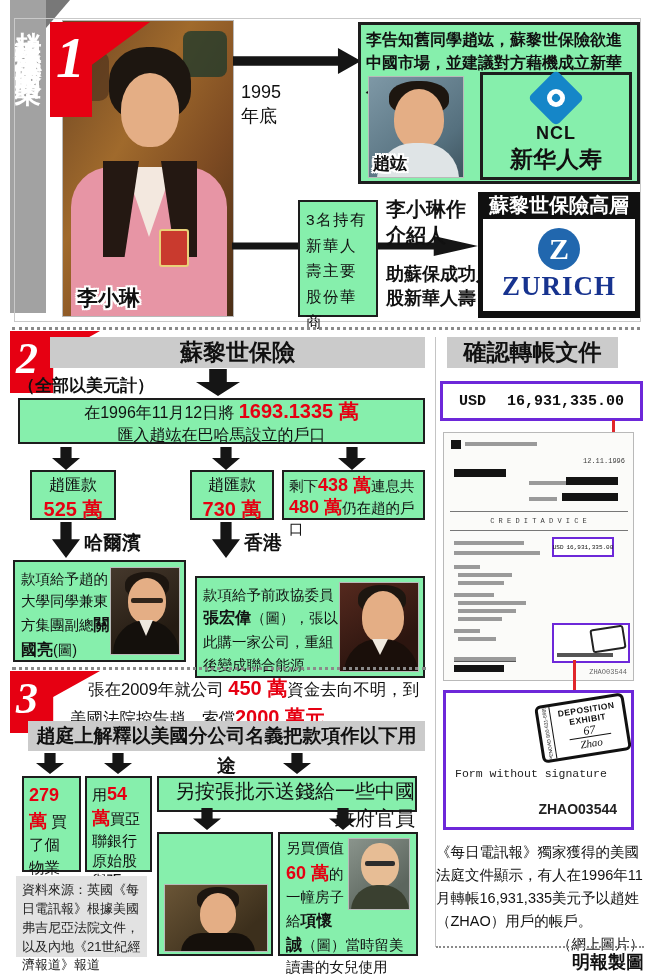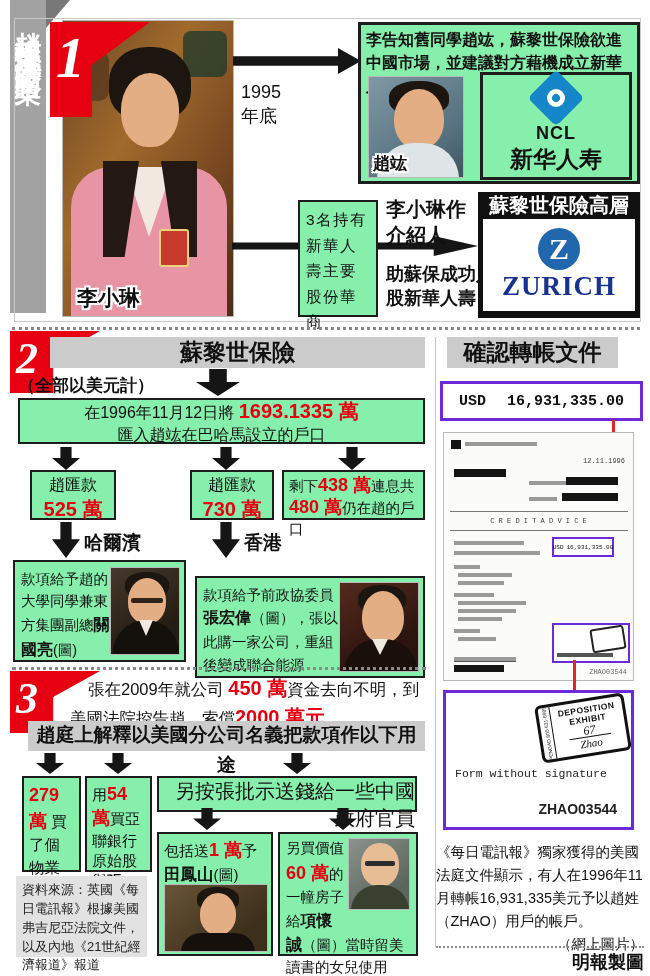--- a/index.html
+++ b/index.html
@@ -171,43 +171,39 @@
 
   <div class="abs dotted" style="left:12px;top:667px;width:414px;"></div>
 
   <div class="abs flag" style="left:10px;top:671px;width:90px;height:62px;clip-path:polygon(0 0,100% 0,48% 42%,48% 100%,0 100%);">
     <span class="n" style="font-size:44px;">3</span>
   </div>
   <div class="abs" style="left:70px;top:674px;width:358px;font-size:16.5px;line-height:1.45;text-indent:18px;">
     <span>張在2009年就公司</span>
     <span class="red" style="font-size:20px;">450 萬</span><span>資金去向不明，到美國法院控告趙，索償</span><span class="red" style="font-size:20px;">2000 萬元</span>
   </div>
-  <div class="abs graybar" style="left:28px;top:721px;width:397px;height:30px;font-size:19px;line-height:30px;font-family:Liberation Mono, monospace;">趙庭上解釋以美國分公司名義把款項作以下用途</div>
+  <div class="abs graybar" style="left:28px;top:721px;width:397px;height:30px;font-size:19px;line-height:30px;">趙庭上解釋以美國分公司名義把款項作以下用途</div>
 
   <div class="abs ar-d" style="left:36px;top:753px;width:28px;height:21px;"></div>
   <div class="abs ar-d" style="left:104px;top:753px;width:28px;height:21px;"></div>
   <div class="abs ar-d" style="left:283px;top:753px;width:28px;height:21px;"></div>
 
   <div class="abs box" style="left:22px;top:776px;width:59px;height:96px;padding:4px 5px;font-size:15.5px;line-height:1.45;">
     <span class="red" style="font-size:18px;">279 萬</span>
     <span>買了個物業</span>
   </div>
   <div class="abs box" style="left:85px;top:776px;width:67px;height:96px;padding:4px 5px;font-size:15px;line-height:1.35;">
     <span>用</span><span class="red" style="font-size:18px;">54 萬</span><span>買亞聯銀行原始股與</span><b>張、關</b><span>三人均分</span>
   </div>
   <div class="abs box" style="left:157px;top:776px;width:260px;height:36px;text-align:right;font-size:20px;line-height:27px;">另按張批示送錢給一些中國政府官員</div>
 
   <div class="abs ar-d" style="left:193px;top:808px;width:28px;height:22px;"></div>
   <div class="abs ar-d" style="left:329px;top:808px;width:28px;height:22px;"></div>
 
   <div class="abs box" style="left:157px;top:832px;width:116px;height:124px;padding:4px 5px;box-sizing:border-box;">
-    <div style="font-size:15px;line-height:1.4;">
-      <span>包括送</span><span class="red" style="font-size:18px;">1 萬</span><span>予</span><br>
-      <b style="font-size:16.5px;">田鳳山</b><span>(圖)</span>
-    </div>
     <div class="ph" style="left:5px;top:50px;width:104px;height:68px;background:linear-gradient(140deg,#6a5536,#463category 75%,#3c2f1c);background:linear-gradient(140deg,#6a5536,#3c2f1c 75%);">
       <i class="hair" style="left:32px;top:2px;width:42px;height:24px;"></i>
       <i class="face" style="left:35px;top:8px;width:36px;height:42px;"></i>
       <i class="suit" style="left:16px;top:48px;width:74px;height:20px;background:#15100b;"></i>
     </div>
   </div>
 
   <div class="abs box" style="left:278px;top:832px;width:140px;height:124px;padding:4px 6px;box-sizing:border-box;font-size:14.5px;line-height:1.5;">
     <div class="ph" style="position:relative;float:right;width:62px;height:72px;margin:0 0 2px 4px;background:linear-gradient(140deg,#8a948c,#5c665e 75%);">
       <i class="face" style="left:12px;top:4px;width:38px;height:44px;background:#e7bd95;border-radius:48%;"></i>

